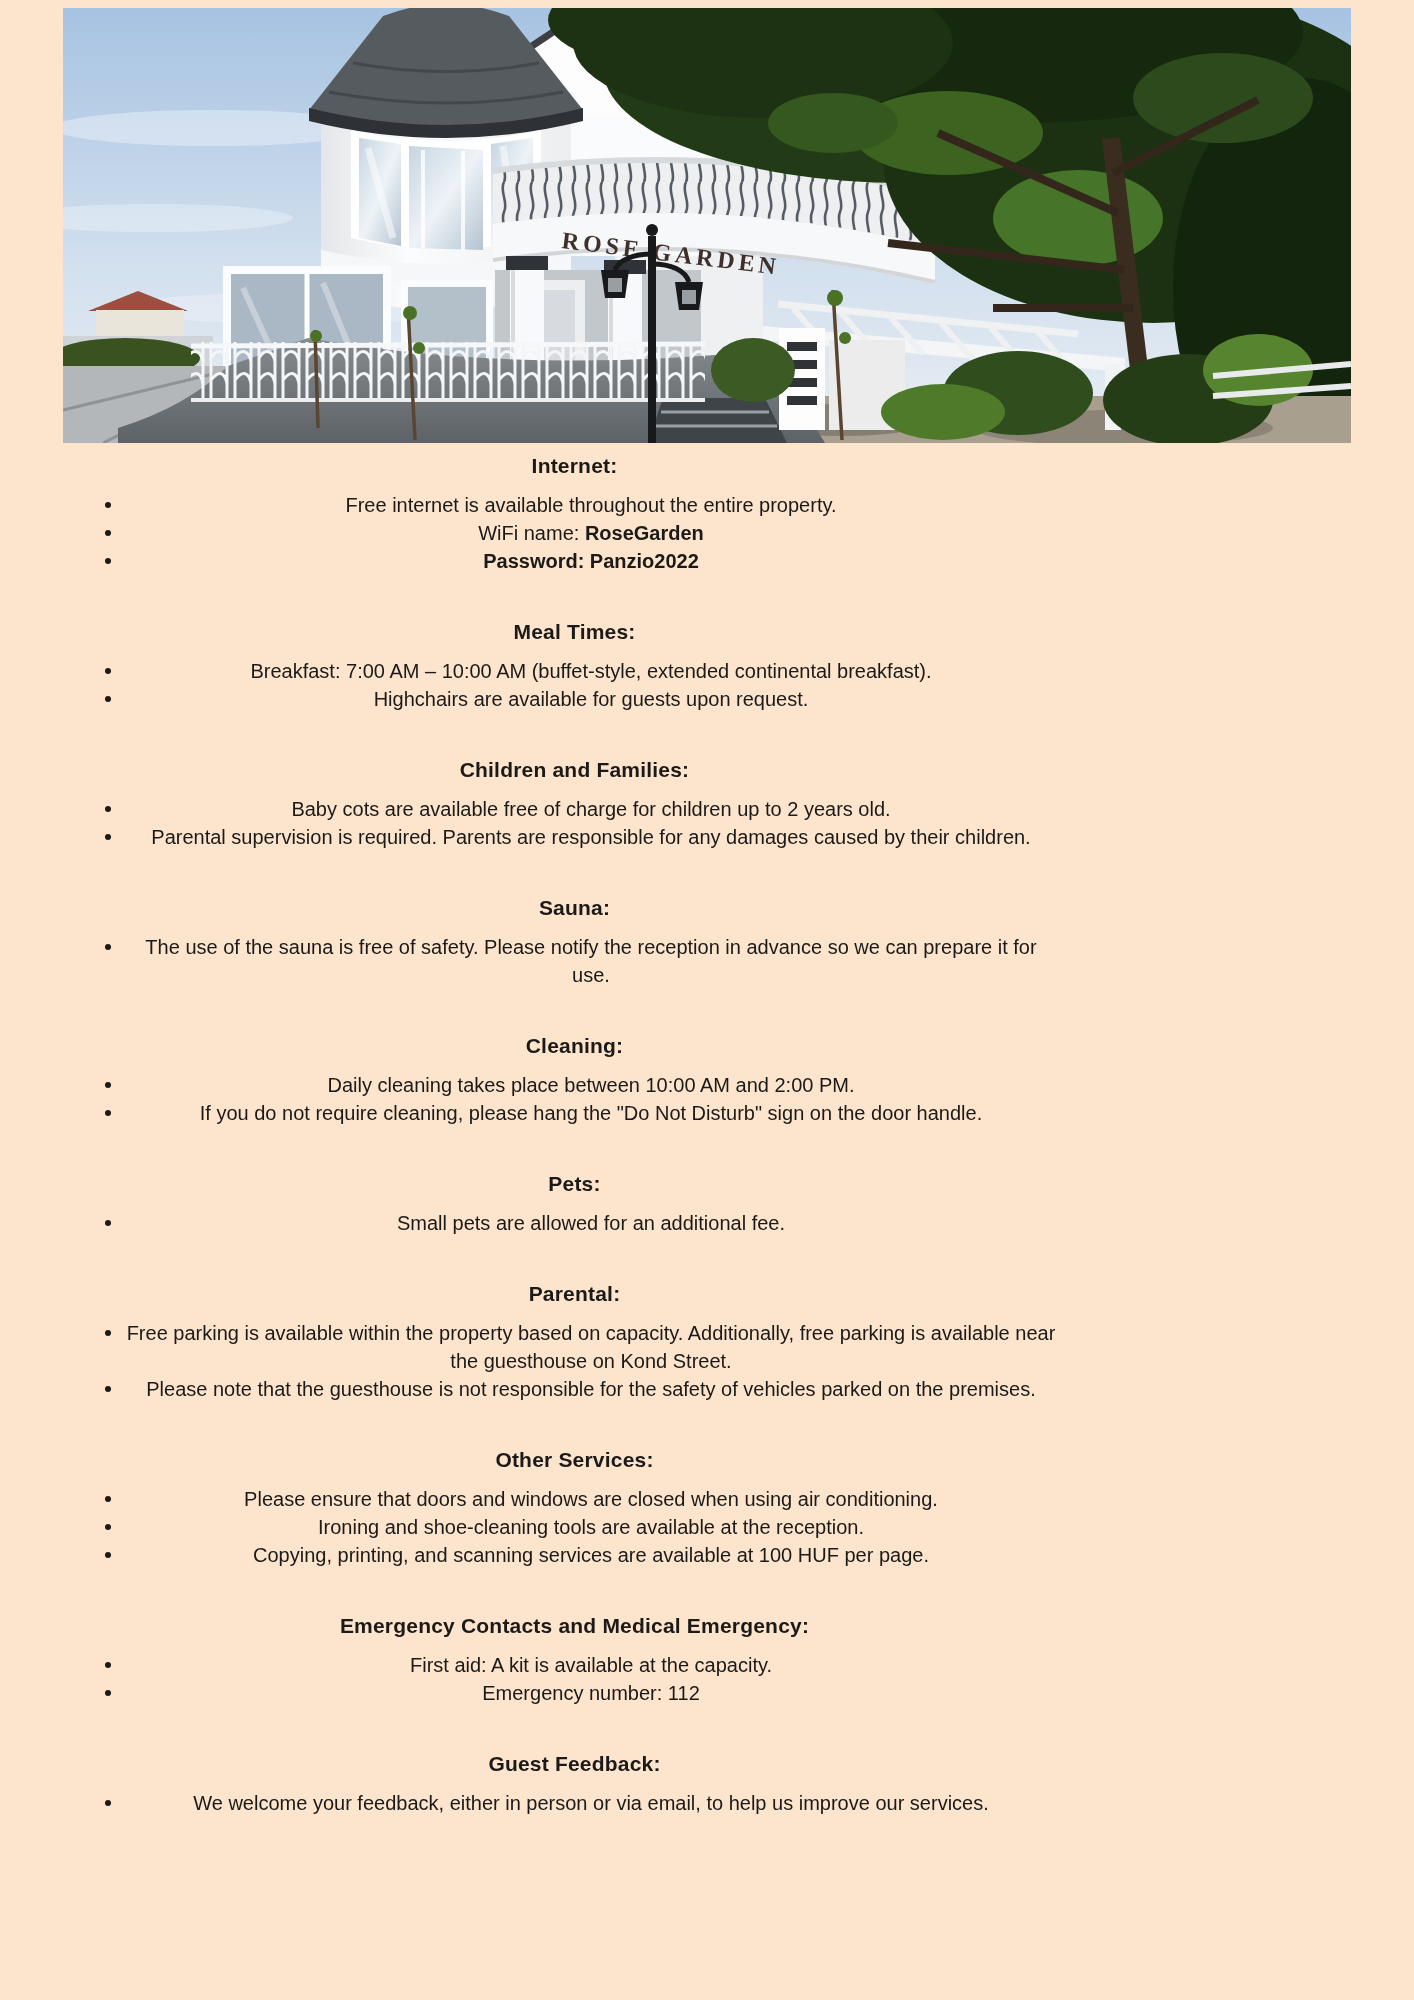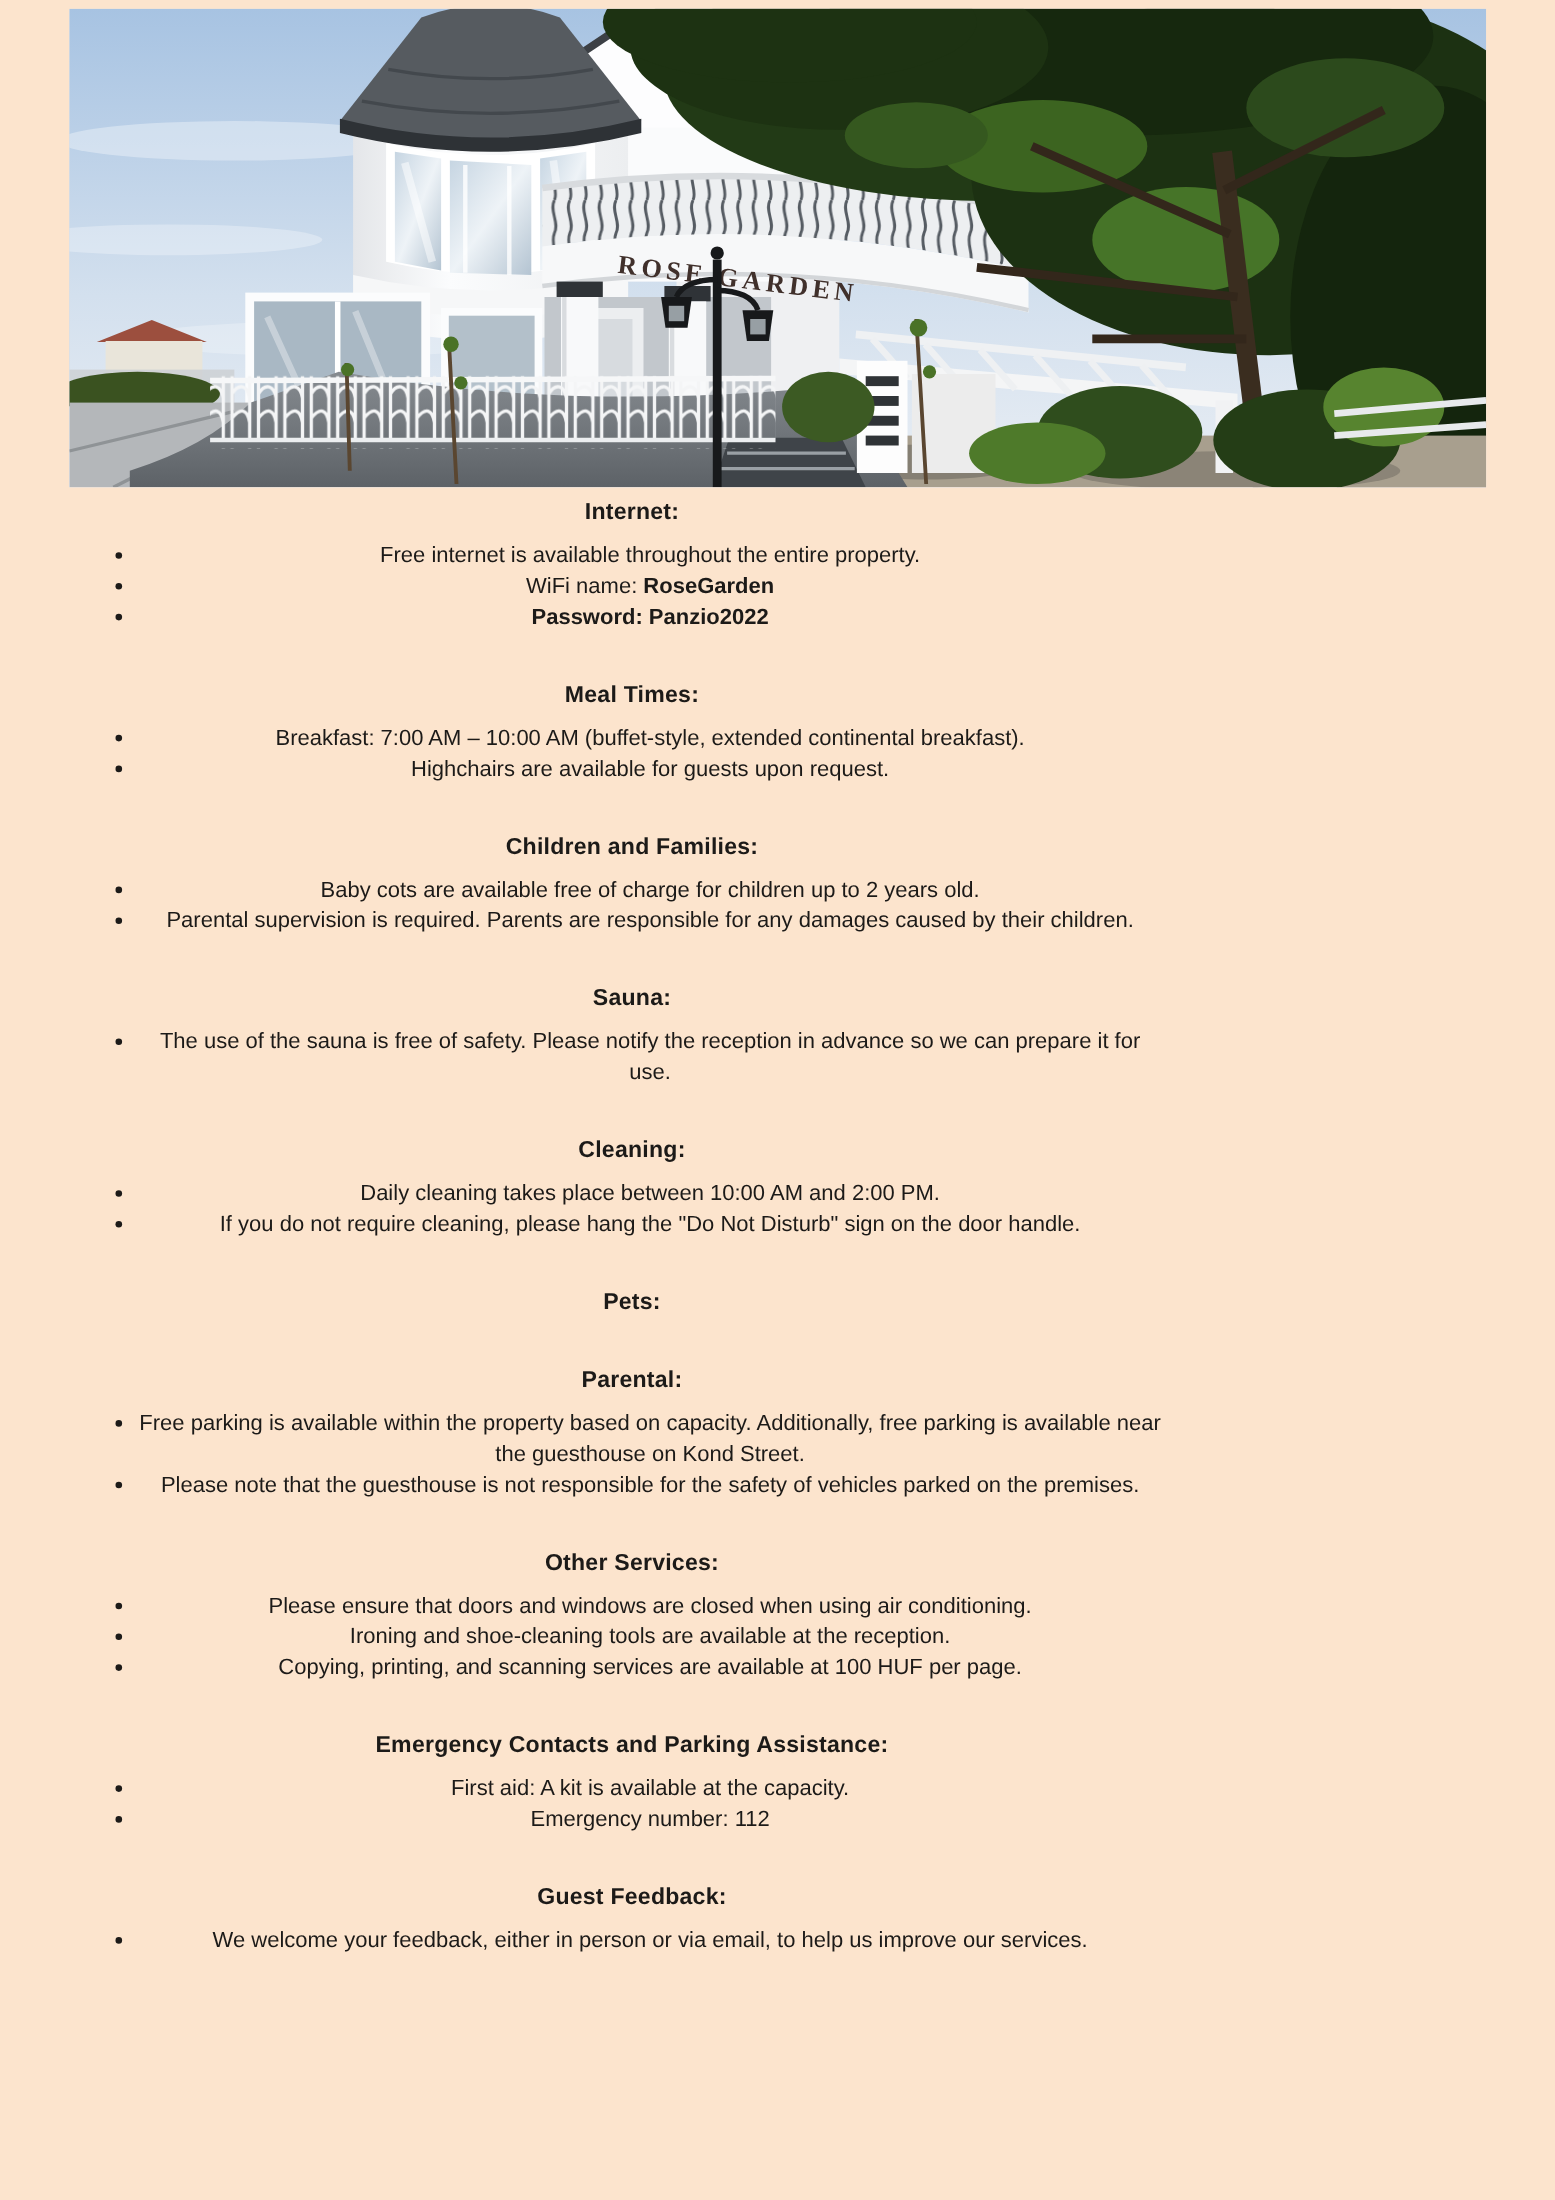--- a/index.html
+++ b/index.html
@@ -269,20 +269,26 @@
           <span class="item-text"><span>Daily cleaning takes place between 10:00 AM and 2:00 PM.</span></span>
         </li>
         <li class="rule-item">
           <span class="bullet"></span>
           <span class="item-text"><span>If you do not require cleaning, please hang the "Do Not Disturb" sign on the door handle.</span></span>
         </li>
       </ul>
     </section>
     <section class="rule-section">
       <h2 class="rule-heading">Pets:</h2>
+      <ul class="rule-list">
+        <li class="rule-item">
+          <span class="bullet"></span>
+          <span class="item-text"><span>Small pets are allowed for an additional fee.</span></span>
+        </li>
+      </ul>
     </section>
     <section class="rule-section">
       <h2 class="rule-heading">Parental:</h2>
       <ul class="rule-list">
         <li class="rule-item">
           <span class="bullet"></span>
           <span class="item-text"><span>Free parking is available within the property based on capacity. Additionally, free parking is available near the guesthouse on Kond Street.</span></span>
         </li>
         <li class="rule-item">
           <span class="bullet"></span>
@@ -301,21 +307,21 @@
           <span class="bullet"></span>
           <span class="item-text"><span>Ironing and shoe-cleaning tools are available at the reception.</span></span>
         </li>
         <li class="rule-item">
           <span class="bullet"></span>
           <span class="item-text"><span>Copying, printing, and scanning services are available at 100 HUF per page.</span></span>
         </li>
       </ul>
     </section>
     <section class="rule-section">
-      <h2 class="rule-heading">Emergency Contacts and Parking Assistance:</h2>
+      <h2 class="rule-heading">Emergency Contacts and Medical Emergency:</h2>
       <ul class="rule-list">
         <li class="rule-item">
           <span class="bullet"></span>
           <span class="item-text"><span>First aid: A kit is available at the capacity.</span></span>
         </li>
         <li class="rule-item">
           <span class="bullet"></span>
           <span class="item-text"><span>Emergency number: 112</span></span>
         </li>
       </ul>

